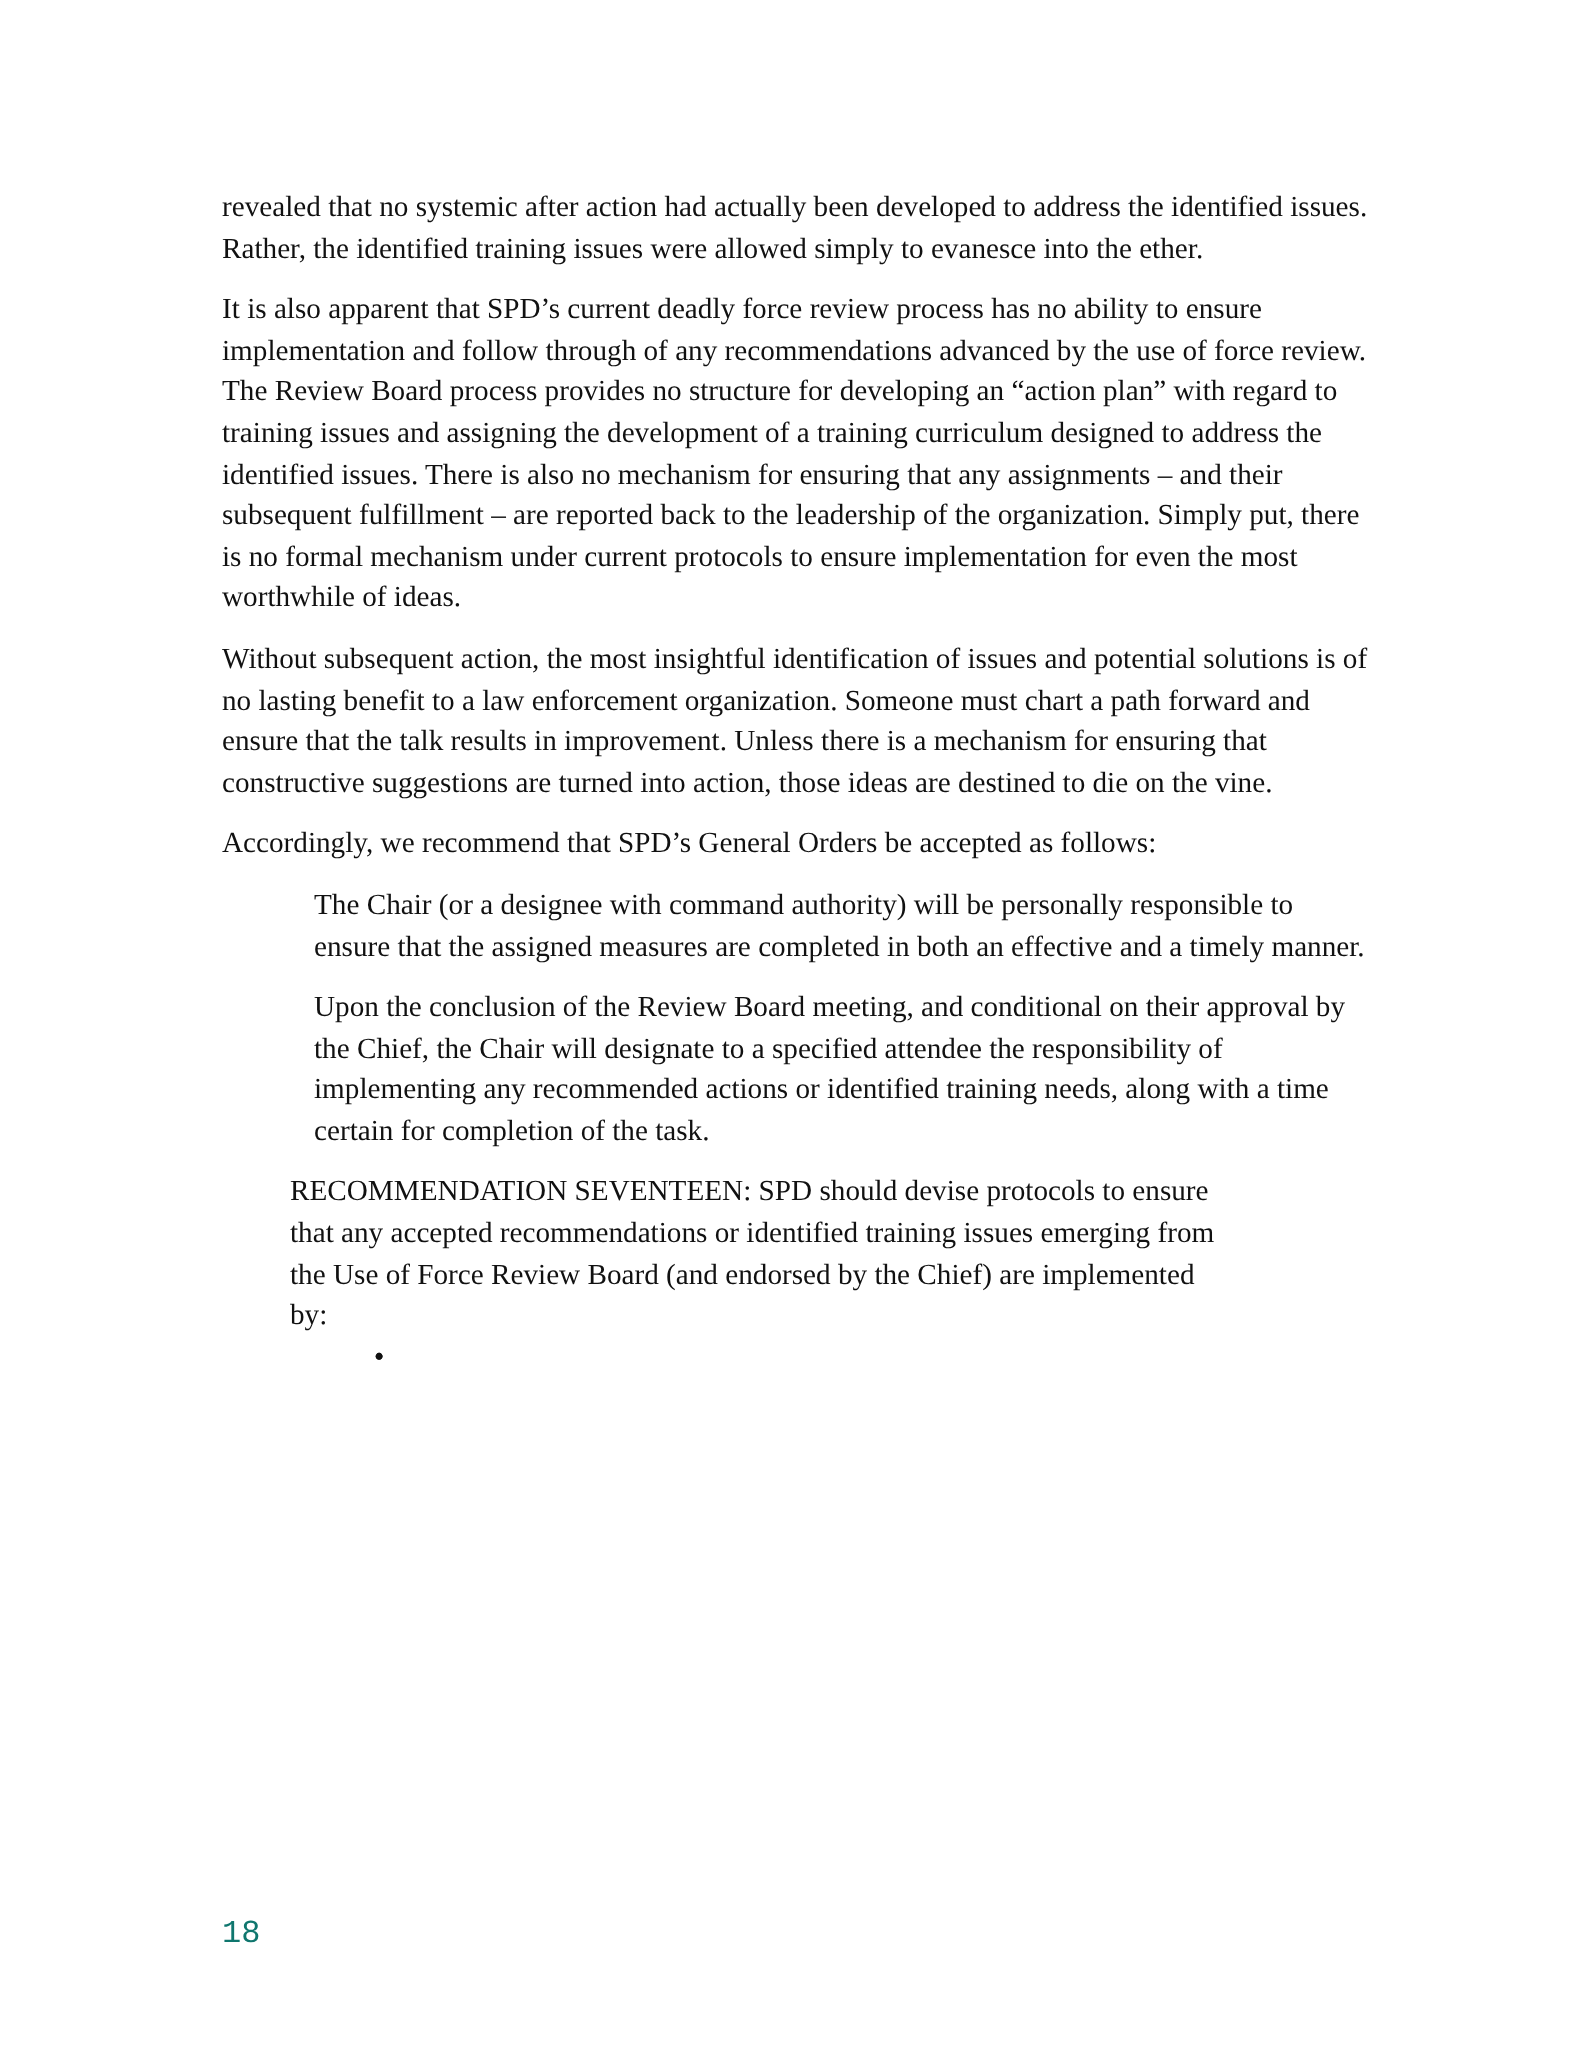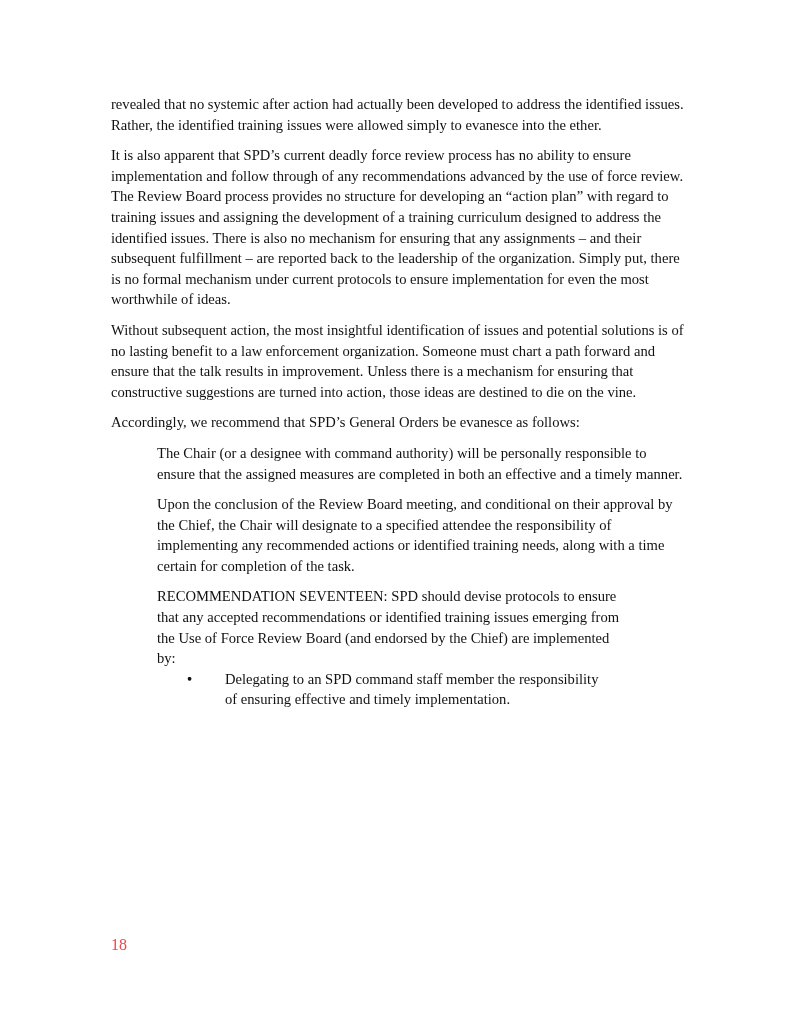--- a/index.html
+++ b/index.html
@@ -5,45 +5,44 @@
   html, body { margin: 0; padding: 0; background: #ffffff; }
   body { width: 791px; height: 1023px; position: relative; overflow: hidden; }
   .page {
     position: absolute; left: 0; top: 0; width: 791px; height: 1023px;
     font-family: "Liberation Serif", serif; color: #111111;
     font-size: 14.6px; line-height: 20.6px; border-radius: 25px;
   }
   .content { position: absolute; left: 111px; top: 94px; width: 575px; }
   p { margin: 0 0 10px 0; }
   .block { margin-left: 46px; width: 530px; }
-  .rec { margin-left: 46px; width: 465px; margin-bottom: 0; }
+  .rec { margin-left: 34px; width: 465px; margin-bottom: 0; }
   ul.bullets { list-style: none; margin: 0; padding: 0; margin-left: 46px; }
   ul.bullets li { position: relative; padding-left: 68px; width: 380px; }
   ul.bullets li .dot { position: absolute; left: 30px; top: 0; }
   .page-number {
-    position: absolute; left: 111px; top: 935px;
-    font-family: Liberation Serif, serif; font-size: 16px; color: #ef4444;
+    position: absolute; left: 111px; top: 957px;
+    font-family: Liberation Mono, monospace; font-size: 16px; color: #0f766e;
   }
 </style>
 </head>
 <body>
 
 <div class="page">
   <div class="content">
     <p>revealed that no systemic after action had actually been developed to address the identified issues.  Rather, the identified training issues were allowed simply to evanesce into the ether.</p>
     <p>It is also apparent that SPD’s current deadly force review process has no ability to ensure implementation and follow through of any recommendations advanced by the use of force review.  The Review Board process provides no structure for developing an “action plan” with regard to training issues and assigning the development of a training curriculum designed to address the identified issues.  There is also no mechanism for ensuring that any assignments – and their subsequent fulfillment – are reported back to the leadership of the organization. Simply put, there is no formal mechanism under current protocols to ensure implementation for even the most worthwhile of ideas.</p>
     <p>Without subsequent action, the most insightful identification of issues and potential solutions is of no lasting benefit to a law enforcement organization. Someone must chart a path forward and ensure that the talk results in improvement. Unless there is a mechanism for ensuring that constructive suggestions are turned into action, those ideas are destined to die on the vine.</p>
-    <p>Accordingly, we recommend that SPD’s General Orders be evanesce as follows:</p>
+    <p>Accordingly, we recommend that SPD’s General Orders be accepted as follows:</p>
     <p class="block">The Chair (or a designee with command authority) will be personally responsible to ensure that the assigned measures are completed in both an effective and a timely manner.</p>
     <p class="block">Upon the conclusion of the Review Board meeting, and conditional on their approval by the Chief, the Chair will designate to a specified attendee the responsibility of implementing any recommended actions or identified training needs, along with a time certain for completion of the task.</p>
     <p class="rec">RECOMMENDATION SEVENTEEN: SPD should devise protocols to ensure that any accepted recommendations or identified training issues emerging from the Use of Force Review Board (and endorsed by the Chief) are implemented by:</p>
     <ul class="bullets">
       <li>
         <span class="dot">•</span>
       </li>
       <li>
         <span class="dot">•</span>
-        <span>Delegating to an SPD command staff member the responsibility of ensuring effective and timely implementation.</span>
       </li>
     </ul>
   </div>
   <div class="page-number">18</div>
 </div>
 
 </body></html>

